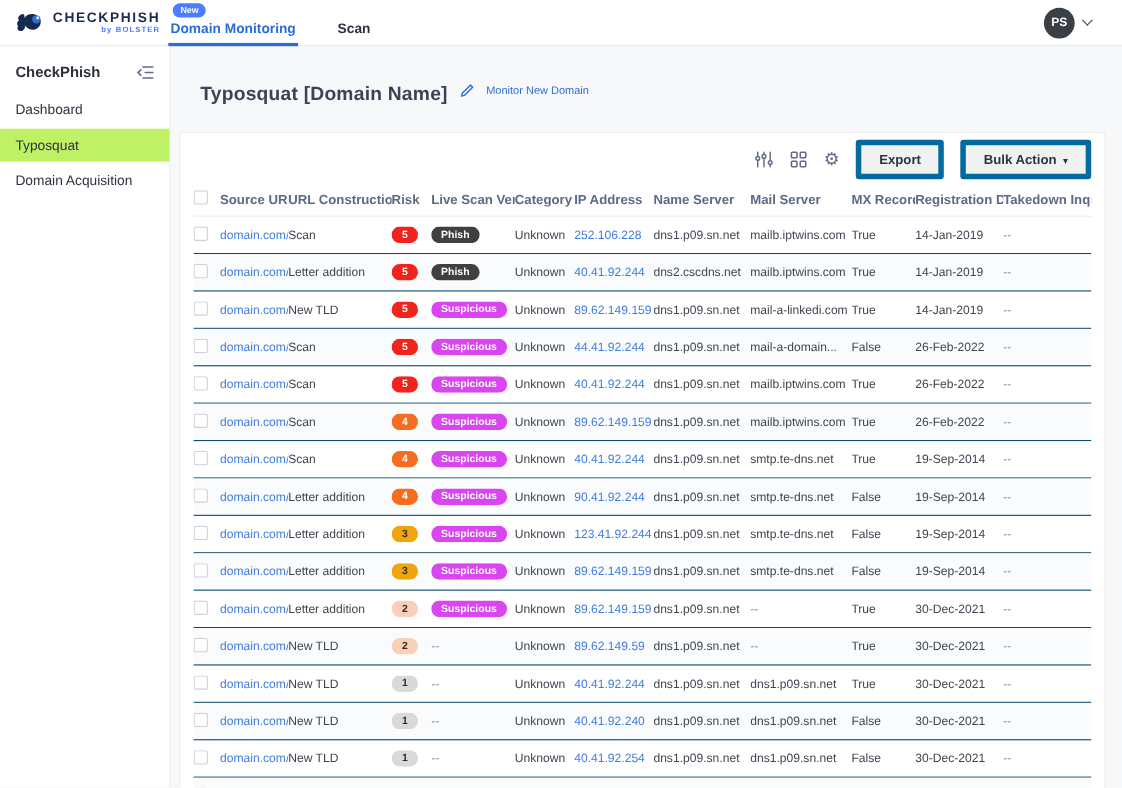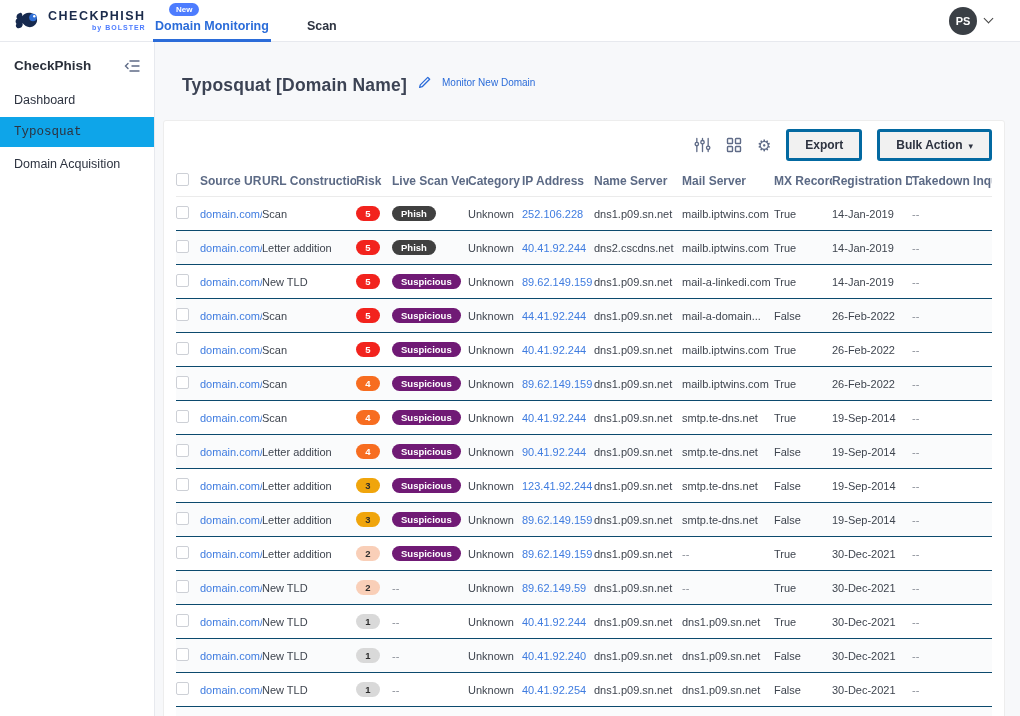--- a/index.html
+++ b/index.html
@@ -9,47 +9,47 @@
   
   .topbar { position:relative; height:42px; background:#fff; border-bottom:1px solid #e7e9ee;
     display:flex; align-items:center; z-index:5; }
   .brand { display:flex; align-items:center; gap:7px; padding-left:14px; width:141px; }
   .brand-text { display:flex; flex-direction:column; align-items:flex-end; line-height:1; }
   .brand-name { font-size:12.5px; font-weight:700; letter-spacing:1.5px; color:#1b2b4b; }
   .brand-by { font-size:7px; font-weight:700; letter-spacing:1px; color:#4d7cfe; margin-top:2px; }
   .tabs { display:flex; gap:34px; margin-left:12px; height:42px; align-items:flex-end; }
   .tab { position:relative; padding:0 2px 9px 2px; font-size:12.5px; font-weight:600; color:#2d3340; cursor:pointer; }
   .tab.active { color:#2b6cd9; border-bottom:3px solid #2b6cd9; padding-bottom:6px; }
-  .new-badge { position:absolute; top:-16px; left:16px; background:#4d7cfe; color:#fff;
+  .new-badge { position:absolute; top:-16px; left:4px; background:#4d7cfe; color:#fff;
     font-size:8px; font-weight:700; padding:2px 7px; border-radius:8px; }
   .user { margin-left:auto; margin-right:28px; display:flex; align-items:center; gap:8px; }
   .avatar { width:28px; height:28px; border-radius:50%; background:#3a3f45; color:#fff;
     font-size:11px; font-weight:700; display:flex; align-items:center; justify-content:center; }
   .chev { width:7px; height:7px; border-right:1.5px solid #444; border-bottom:1.5px solid #444;
     transform:rotate(45deg); margin-top:-4px; }
 
   
   .layout { display:flex; height:674px; }
   aside { width:155px; background:#fff; border-right:1px solid #e7e9ee; padding-top:6px; flex:none; }
   .side-head { display:flex; align-items:center; justify-content:space-between;
     padding:10px 14px 12px 14px; font-size:13.5px; font-weight:700; color:#2a2f3a; }
   .side-item { height:30px; display:flex; align-items:center; padding-left:14px;
     font-size:12.5px; color:#2d3340; cursor:pointer; margin-bottom:2px; }
-  .side-item.active { background:#0ea5e9;font-family:Liberation Mono, monospace; }
+  .side-item.active { background:#bef264; }
 
   main { flex:1; padding:26px 15px 0 8px; min-width:0; }
   .title-row { display:flex; align-items:center; margin:0 0 24px 19px; gap:10px; }
   .page-title { font-size:17.5px; font-weight:700; color:#3c4354; letter-spacing:.2px;margin-top:7px; }
   .monitor-link { font-size:10px; font-weight:400; color:#2b6cd9; text-decoration:none; cursor:pointer; }
 
   
   .card { background:#fff; border:1px solid #ededed; border-radius:3px; padding:0 12px; }
   .toolbar { height:44px; display:flex; align-items:center; justify-content:flex-end; gap:15px; padding-top:4px; }
   .tool-ic { color:#5f6b87; cursor:pointer; display:flex; align-items:center; }
-  .btn { background:#f1f1f1; border:3px solid #0369a1; border-radius:3px; padding:6px 16px;
+  .btn { background:#f1f1f1; border:5px solid #0369a1; border-radius:3px; padding:6px 16px;
     font-size:12px; font-weight:600; color:#2d3340; cursor:pointer; font-family:inherit; }
   .btn .caret { font-size:9px; margin-left:6px; color:#2d3340; }
 
   
   .thead, .trow { display:grid;
     grid-template-columns:24px 62px 94px 36px 76px 54px 72px 88px 92px 58px 80px minmax(0,1fr); }
   .thead { height:32px; align-items:center; border-bottom:1px solid #ebebeb; }
   .hcell { font-size:12px; font-weight:700; color:#5c6a85; white-space:nowrap; overflow:hidden; padding-right:5px; }
   .trow { height:34px; align-items:center; border-bottom:1px solid #0c4a6e; }
   .trow:nth-child(even) { background:#fafbfc; }
@@ -59,21 +59,21 @@
   .cb { width:13px; height:13px; border:1.5px solid #cdd0d6; border-radius:2px; background:#fff;
     display:inline-block; cursor:pointer; }
   .pill { display:inline-block; border-radius:10px; font-size:9.5px; font-weight:700;
     color:#fff; padding:3px 9px; line-height:1; }
   .risk { width:24px; padding:3px 0; text-align:center; }
   .r5 { background:#f2231d; } .r4 { background:#f76d20; }
   .r3 { background:#f0a50c; color:#2c2c2c; }
   .r2 { background:#f9cfb8; color:#2c2c2c; }
   .r1 { background:#d9d9d9; color:#2c2c2c; }
   .v-phish { background:#404040; }
-  .v-susp  { background:#701a75; }
+  .v-susp  { background:#d946ef; }
 </style>
 </head>
 <body>
 
 <div class="topbar">
   <div class="brand">
     <span style="display:flex;">
       <svg width="27" height="27" viewBox="0 0 32 32">
         <path d="M7 7 C3 8 2 12 4 14 C2 14 1 18 3 20 C1 22 3 26 7 25 C10 24 11 21 10 19 C13 23 19 26 24 22 C29 18 28 12 24 9 C19 5 12 7 10 11 C10 8 9 6.5 7 7 Z" fill="#16294e"></path>
         <circle cx="22.5" cy="12.5" r="4.5" fill="#2f6fd6"></circle>

